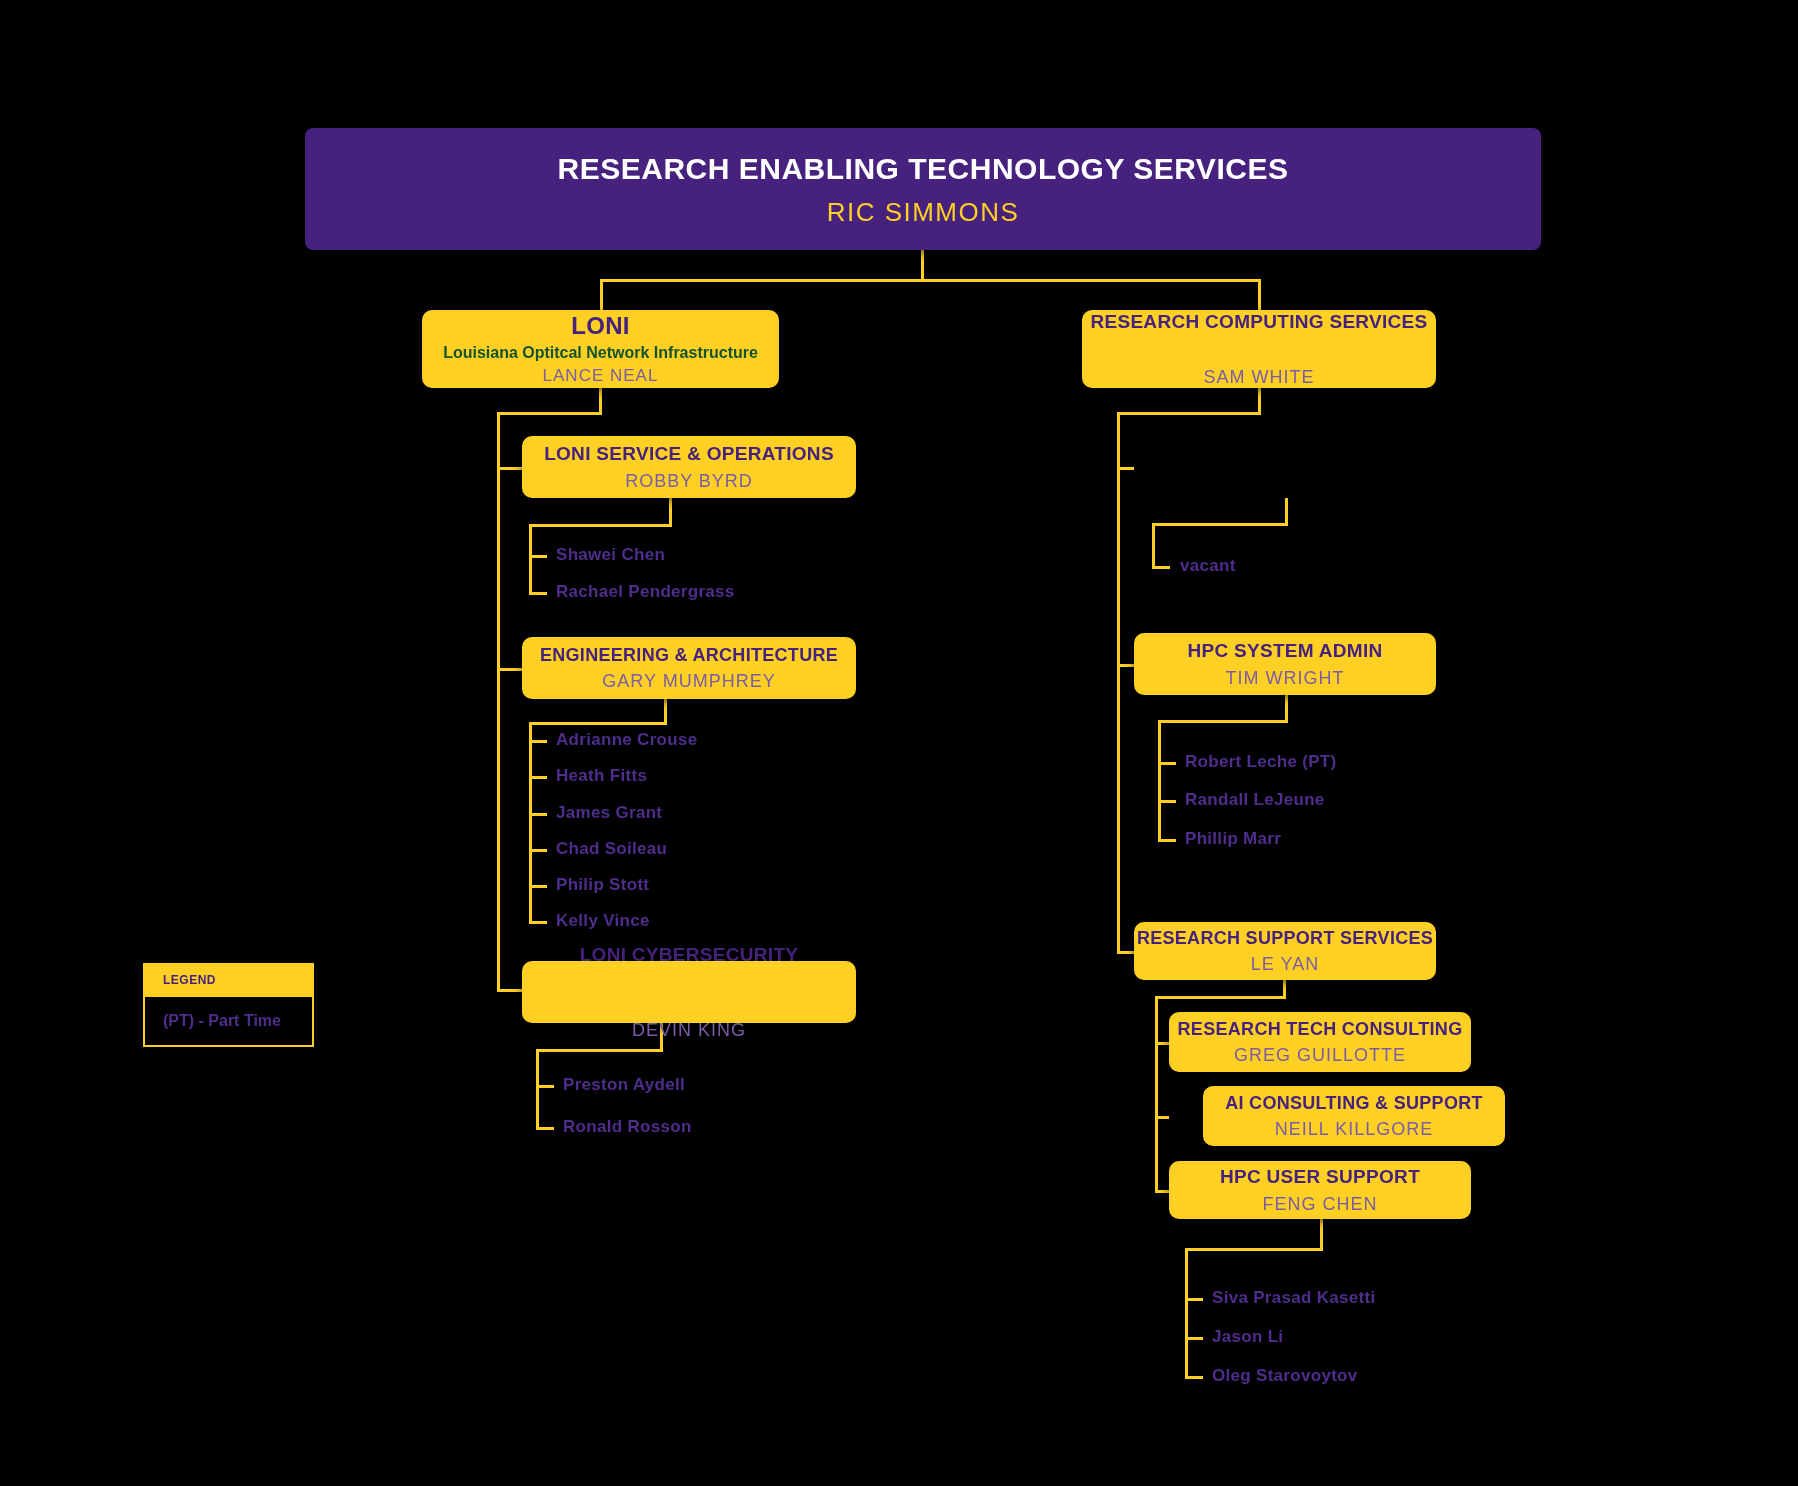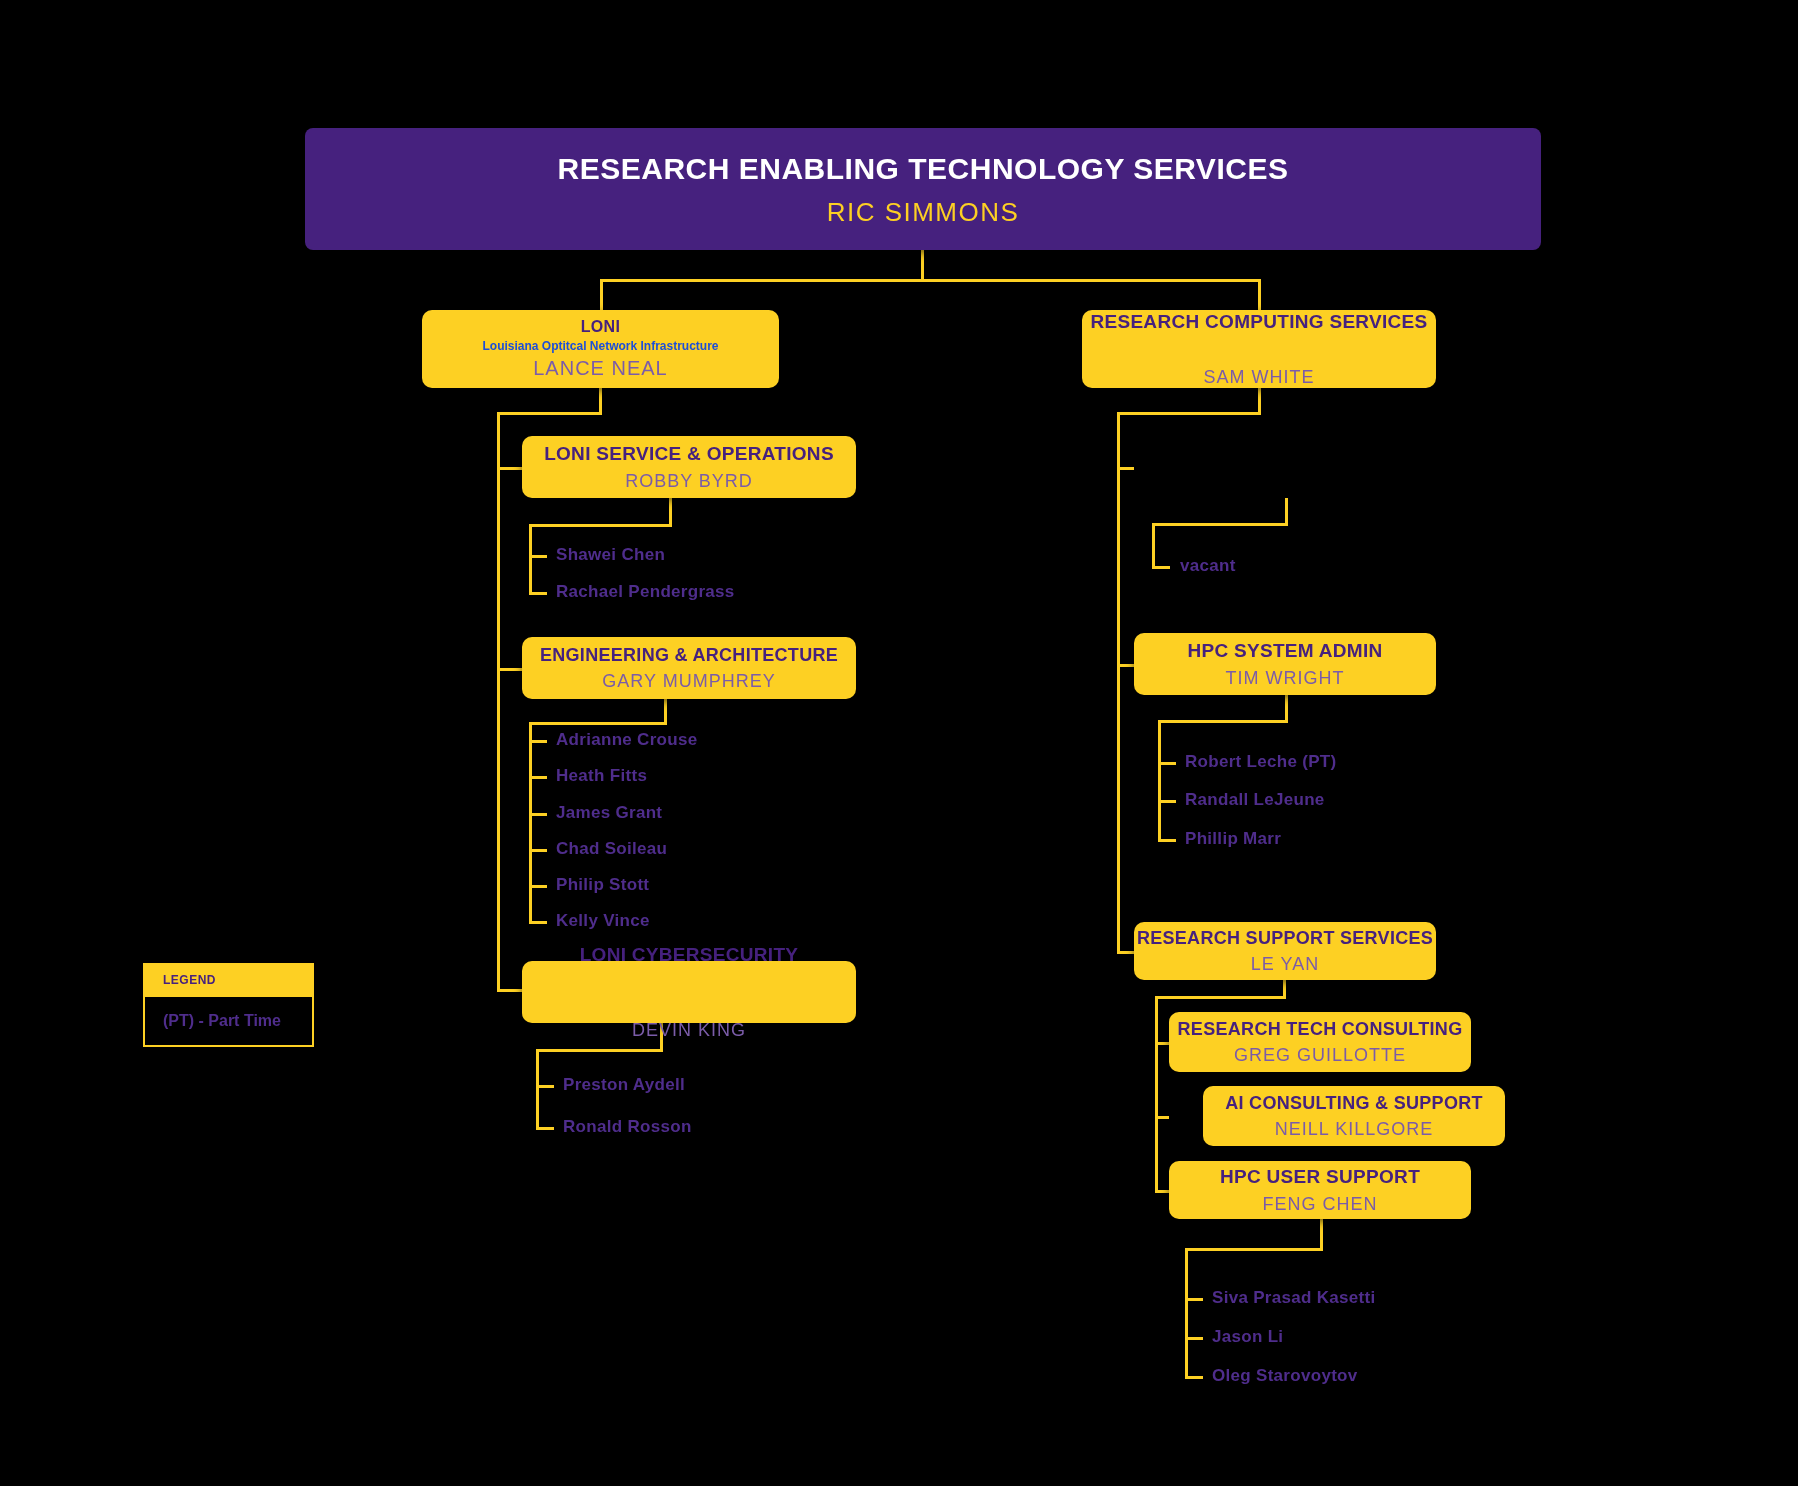--- a/index.html
+++ b/index.html
@@ -52,23 +52,23 @@
     margin-top: 8px;
   }
   .node-title {
     color: #46217E;
     font-weight: bold;
     font-size: 19px;
     letter-spacing: 0.3px;
   }
   .node-title.small { font-size: 18px; }
   .node-subtitle {
-    color: #1d4ed8;
-    font-weight: bold;
-    font-size: 12px;
+    color: #14532d;
+    font-weight: bold;
+    font-size: 16px;
     margin-top: 2px;
   }
   .node-name {
     color: #7B5CA9;
     font-size: 18px;
     letter-spacing: 1px;
     margin-top: 4px;
   }
   .member {
     position: absolute;
@@ -185,23 +185,23 @@
   <div class="line h" style="left:1185px; top:1298px; width:18px;"></div>
   <div class="line h" style="left:1185px; top:1337px; width:18px;"></div>
   <div class="line h" style="left:1185px; top:1376px; width:18px;"></div>
 
   <div class="node root" style="left:305px; top:128px; width:1236px; height:122px;">
     <div class="root-title">RESEARCH ENABLING TECHNOLOGY SERVICES</div>
     <div class="root-name">RIC SIMMONS</div>
   </div>
 
   <div class="node" style="left:422px; top:310px; width:357px; height:78px;">
-    <div class="node-title" style="font-size:16px;">LONI</div>
+    <div class="node-title" style="font-size:24px;">LONI</div>
     <div class="node-subtitle">Louisiana Optitcal Network Infrastructure</div>
-    <div class="node-name" style="margin-top:2px; font-size:20px;">LANCE NEAL</div>
+    <div class="node-name" style="margin-top:2px; font-size:17px;">LANCE NEAL</div>
   </div>
 
   <div class="node" style="left:1082px; top:310px; width:354px; height:78px;gap:28px;">
     <div class="node-title">RESEARCH COMPUTING SERVICES</div>
     <div class="node-name">SAM WHITE</div>
   </div>
 
   <div class="node" style="left:522px; top:436px; width:334px; height:62px;">
     <div class="node-title">LONI SERVICE &amp; OPERATIONS</div>
     <div class="node-name">ROBBY BYRD</div>

